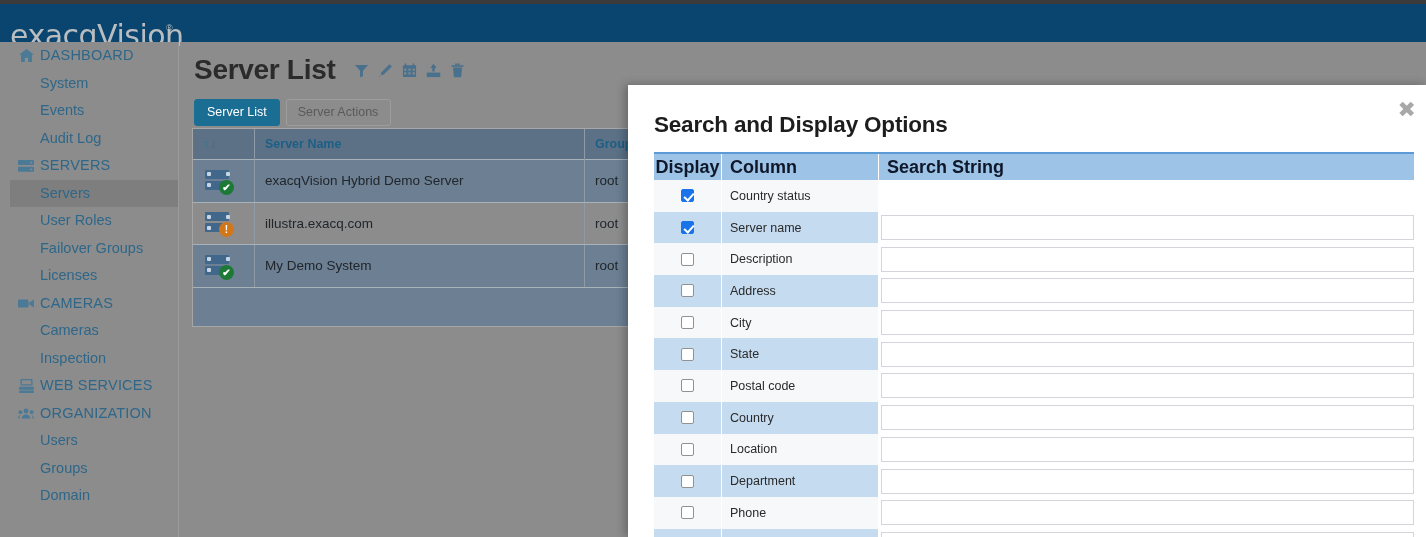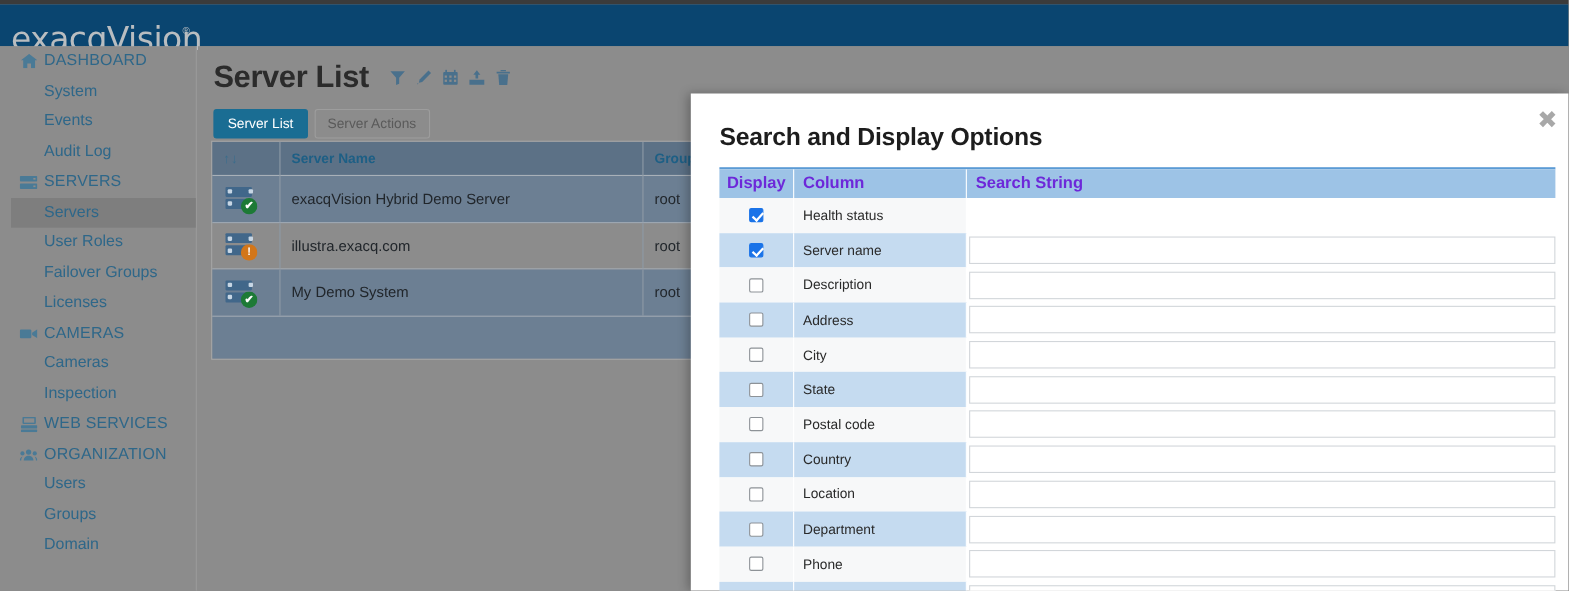--- a/index.html
+++ b/index.html
@@ -169,21 +169,21 @@
   }
   .mtable {
     position: absolute; left: 26px; top: 67px;
     width: 760px; height: 385px;
     border-top: 2px solid #5b9bd5;
     font-size: 12.5px;
   }
   .mhead { display: flex; background: #9dc3e6; height: 26px; }
   .mth {
     height: 26px; line-height: 26px; padding: 0 8px;
-    font-weight: bold; color: #6d28d9; font-size: 15px;
+    font-weight: bold; color: #0f172a; font-size: 18px;
     border-right: 1px solid #ffffff;
   }
   .m-display { width: 68px; text-align: center; padding: 0; }
   .m-column  { width: 157px; }
   .m-search  { width: 535px; border-right: none !important; }
 
   .mrow { display: flex; height: 31.7px; }
   .mrow.alt .m-display, .mrow.alt .m-column { background: #c5dbf0; }
   .mrow.norm .m-display, .mrow.norm .m-column { background: #f7f8f9; }
   .mcell {
@@ -402,21 +402,21 @@
       <div class="mhead">
         <div class="mth m-display">Display</div>
         <div class="mth m-column">Column</div>
         <div class="mth m-search">Search String</div>
       </div>
       <div id="modal-rows">
           <div class="mrow norm">
             <div class="mcell m-display">
               <span class="cbx on"></span>
             </div>
-            <div class="mcell m-column">Health status</div>
+            <div class="mcell m-column">Country status</div>
             <div class="mcell m-search"></div>
           </div>
           <div class="mrow alt">
             <div class="mcell m-display">
               <span class="cbx on"></span>
             </div>
             <div class="mcell m-column">Server name</div>
             <div class="mcell m-search">
               <input class="sinput" type="text" style="">
             </div>

